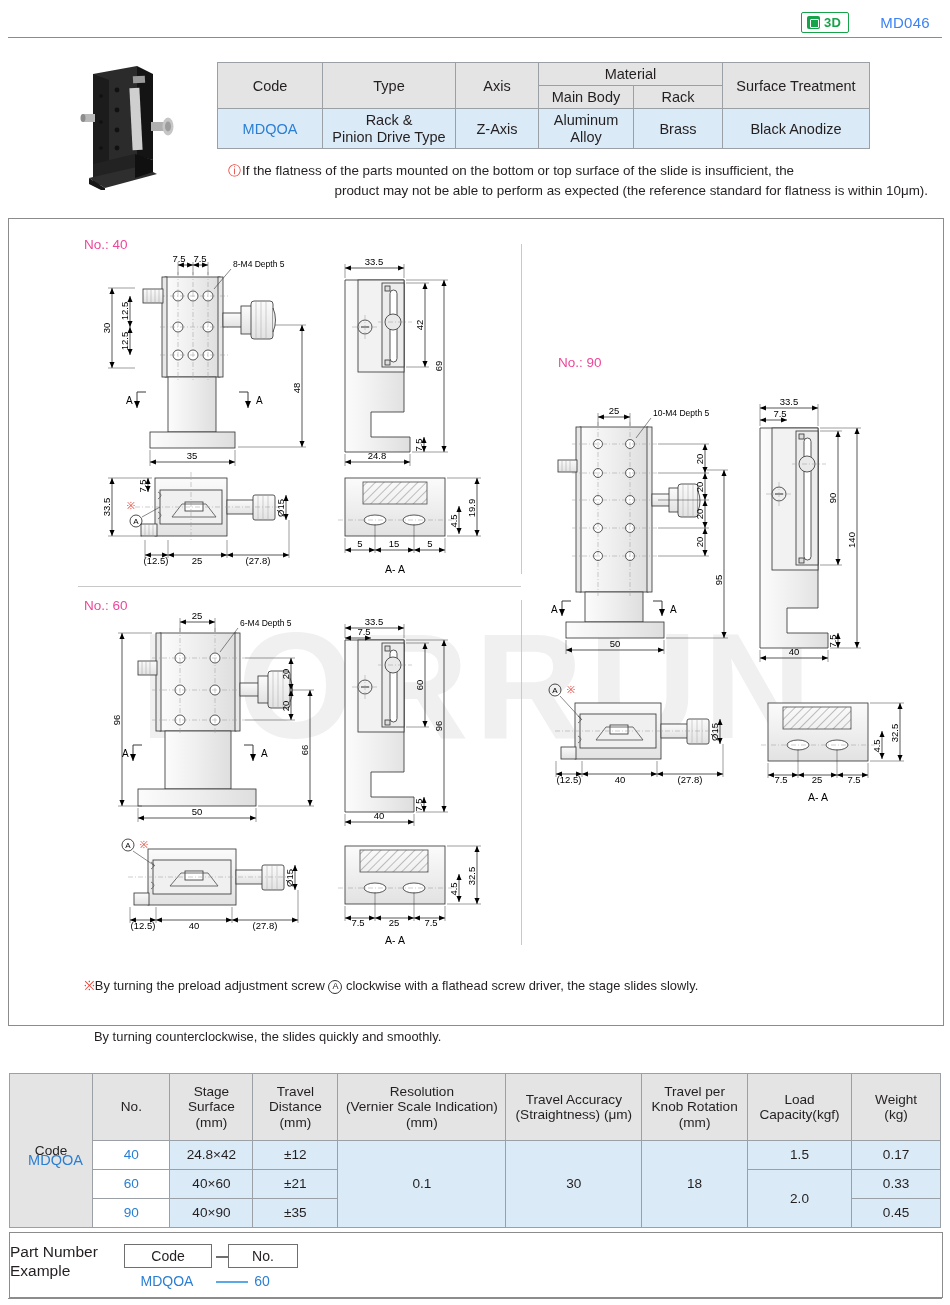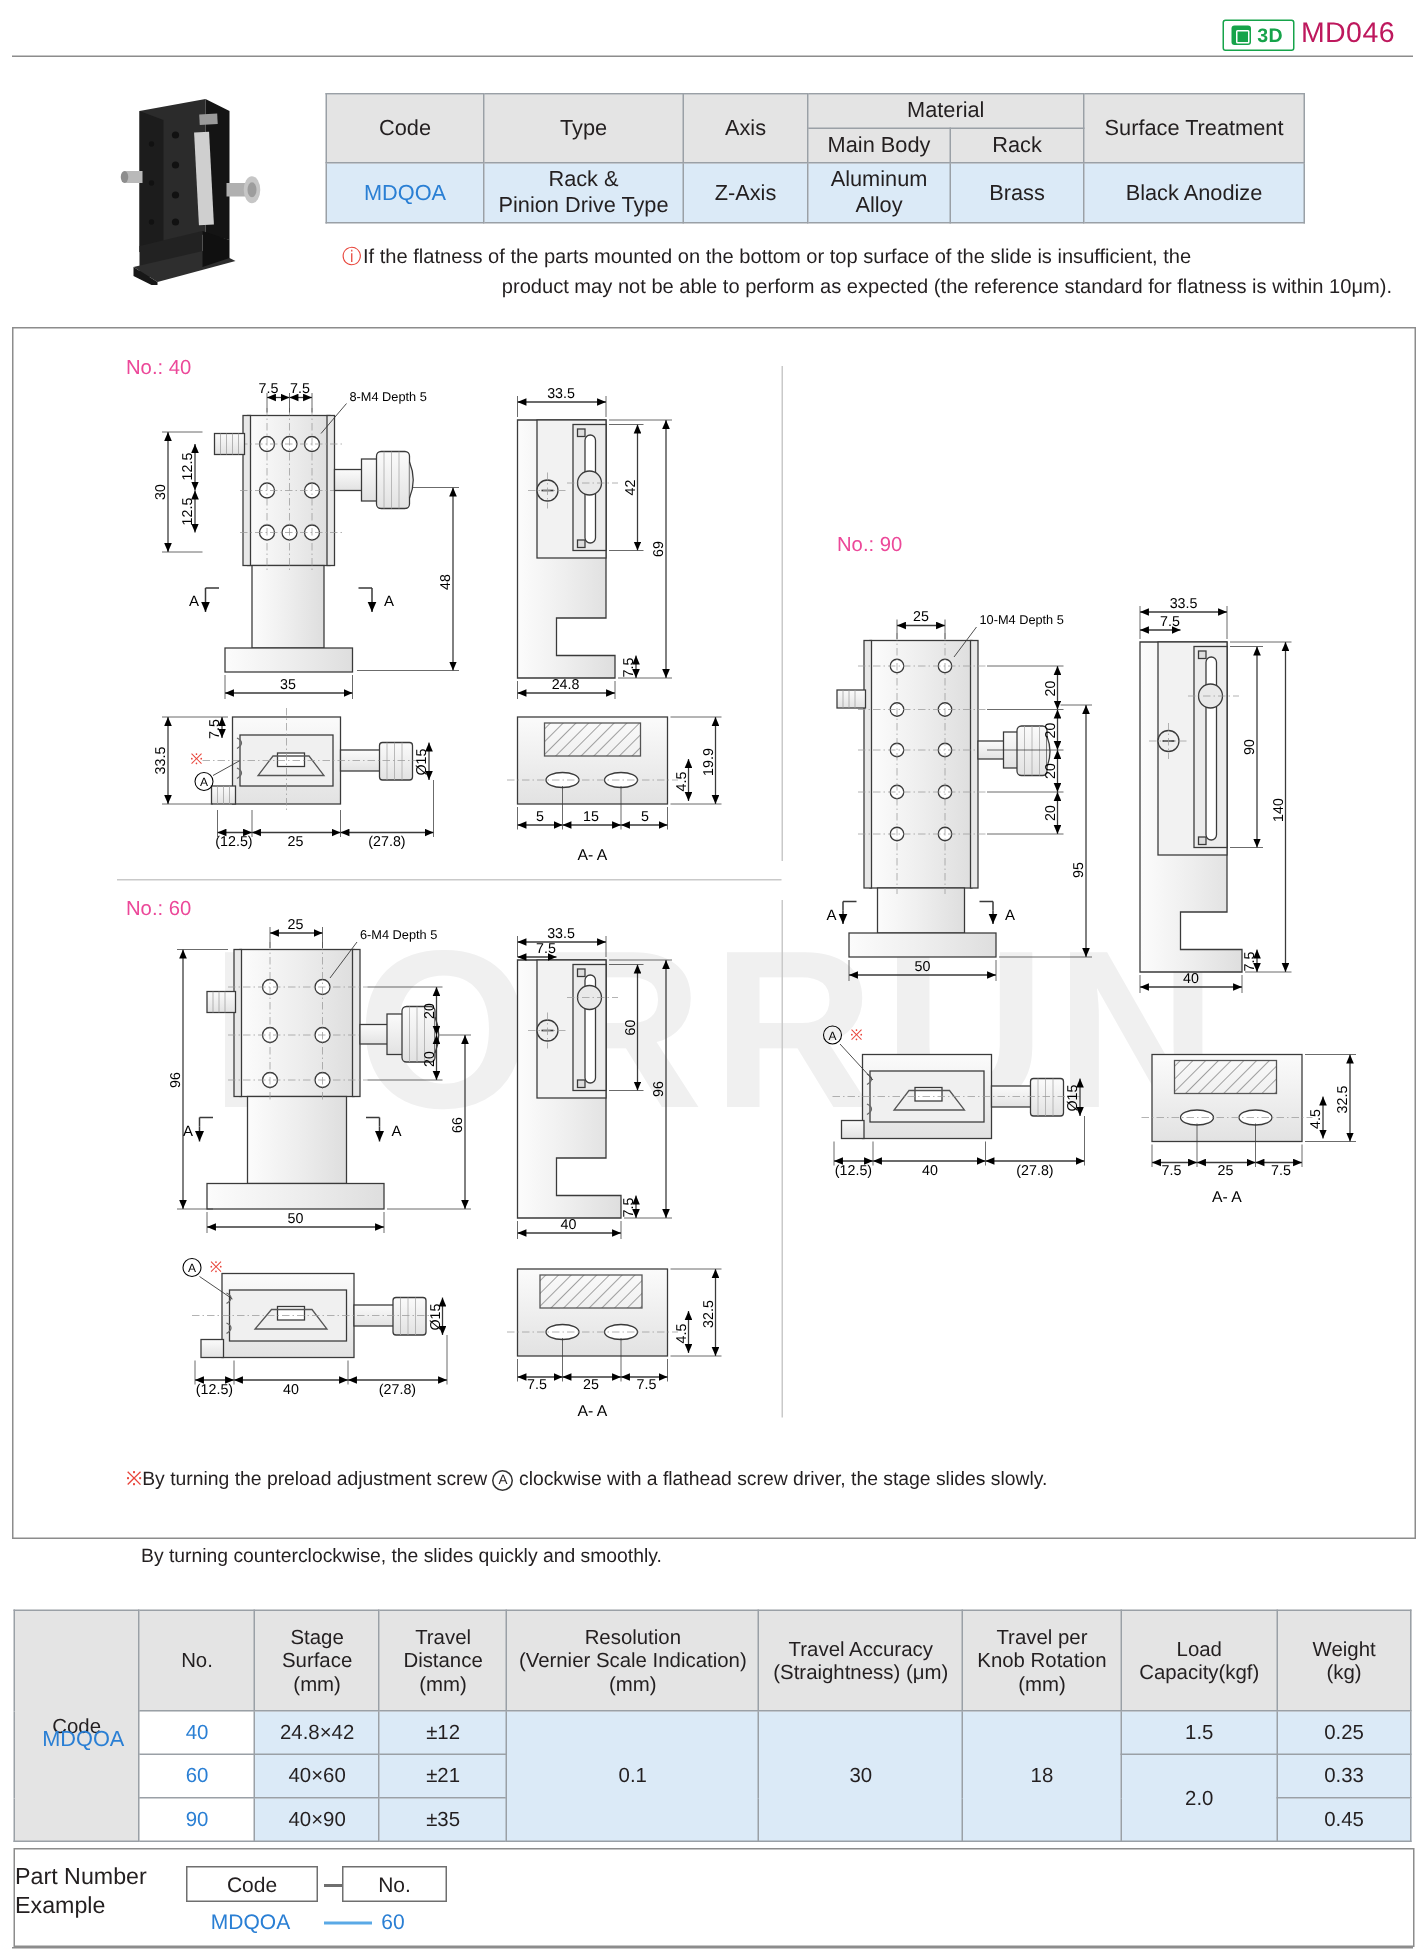--- a/index.html
+++ b/index.html
@@ -1,25 +1,25 @@
 <!DOCTYPE html>
 <html><head>
 <meta charset="utf-8">
 <style>
   html,body{margin:0;padding:0;background:#fff;}
   body{width:950px;height:1305px;font-family:"Liberation Sans",sans-serif;color:#231f20;position:relative;overflow:hidden;}
   .page{position:relative;width:950px;height:1305px;}
 
   
-  .hdr{position:absolute;top:12px;right:20px;display:flex;align-items:center;gap:4px;}
+  .hdr{position:absolute;top:12px;right:20px;display:flex;align-items:center;gap:31px;}
   .badge3d{display:flex;align-items:center;gap:4px;border:1px solid #16a34a;padding:2px 7px 2px 5px;border-radius:2px;background:#fff;}
   .badge3d .cube{width:13px;height:13px;background:#16a34a;border-radius:2px;position:relative;}
   .badge3d .cube:after{content:"";position:absolute;left:3px;top:3px;width:7px;height:7px;border:1.4px solid #fff;border-radius:1px;}
   .badge3d .t{color:#16a34a;font-size:13px;font-weight:600;letter-spacing:.2px;}
-  .pgcode{font-size:19px;color:#be185d;letter-spacing:.3px;}
+  .pgcode{font-size:15px;color:#3b82f6;letter-spacing:.3px;}
 
   .topline{position:absolute;left:8px;right:8px;top:37px;height:1px;background:#8c8c8c;}
 
   
   .photo{position:absolute;left:75px;top:60px;width:110px;height:130px;}
   .photo svg{display:block;}
 
   
   .spec{position:absolute;left:217px;top:62px;border-collapse:collapse;}
   .spec td,.spec th{border:1px solid #9aa0a6;text-align:center;font-weight:400;font-size:14.5px;padding:3px 4px;line-height:1.12;color:#231f20;}
@@ -798,21 +798,21 @@
       </td>
     </tr>
     <tr>
       <td class="w no" style="height:24px">40</td>
       <td class="v">24.8×42</td>
       <td class="v">±12</td>
       <td class="v" rowspan="3">0.1</td>
       <td class="v" rowspan="3">30</td>
       <td class="v" rowspan="3">18</td>
       <td class="v">1.5</td>
-      <td class="v">0.25</td>
+      <td class="v">0.17</td>
     </tr>
     <tr>
       <td class="w no" style="height:24px">60</td>
       <td class="v">40×60</td>
       <td class="v">±21</td>
       <td class="v" rowspan="2">2.0</td>
       <td class="v">0.33</td>
     </tr>
     <tr>
       <td class="w no" style="height:24px">90</td>

